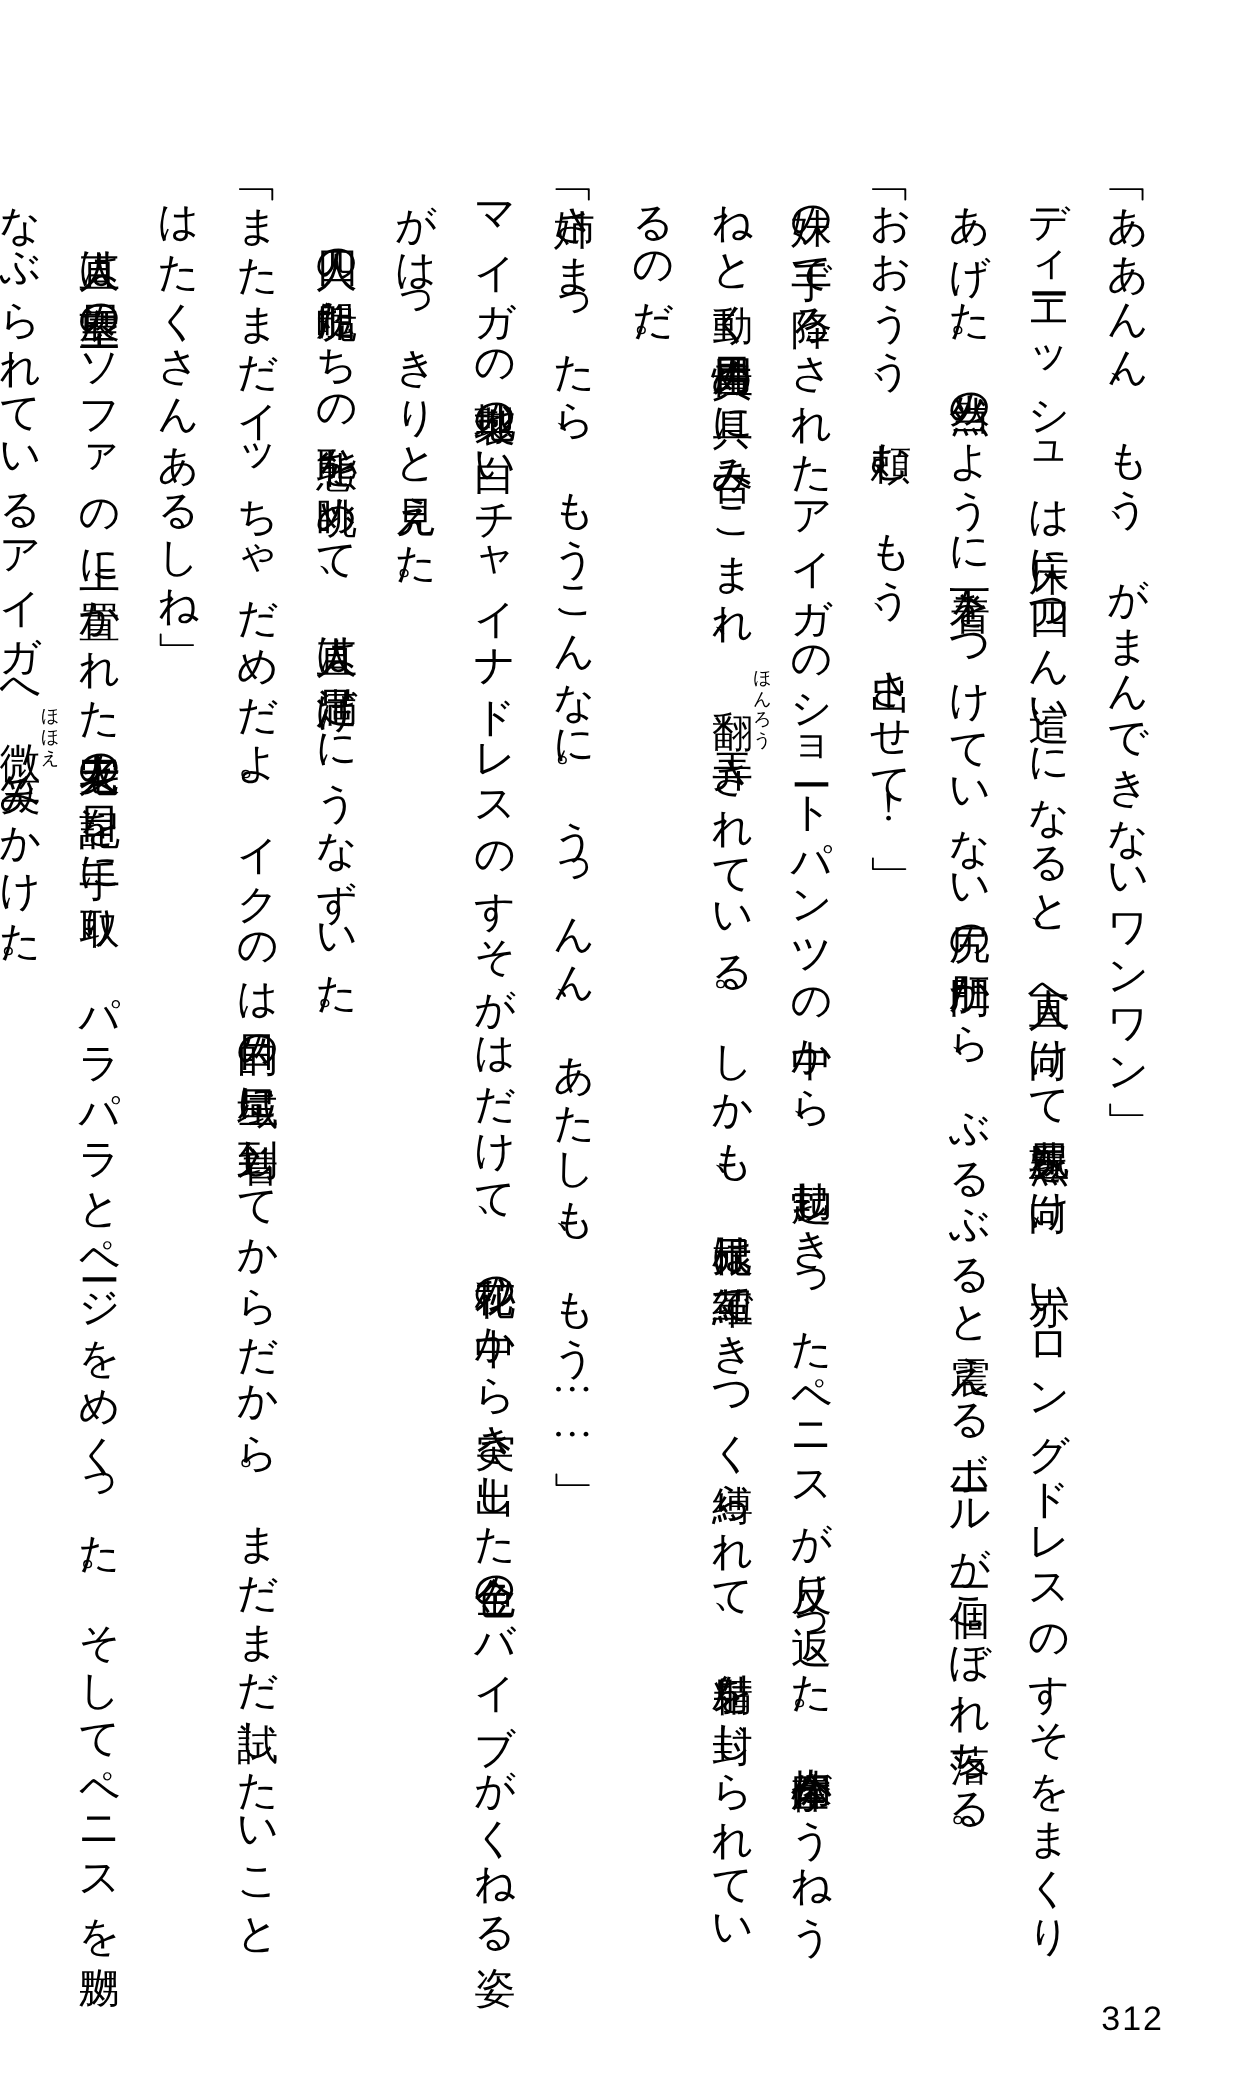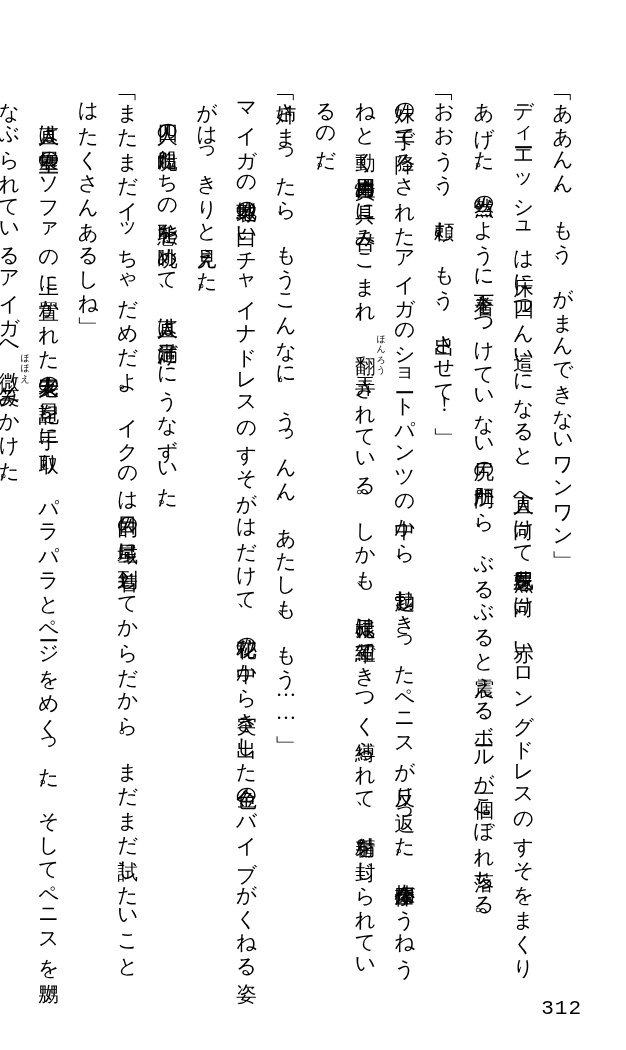--- a/index.html
+++ b/index.html
@@ -53,22 +53,22 @@
   }
   rt {
     font-size: 9px;
     letter-spacing: 0;
     line-height: 1;
   }
   #page-number {
     position: absolute;
     right: 44px;
     bottom: 30px;
-    font-size: 21px;
-    font-family: Liberation Mono, monospace;
+    font-size: 17px;
+    font-family: Liberation Sans, sans-serif;
     letter-spacing: 1px;
     color: #000;
   }
 </style>
 </head>
 <body>
 
 <div id="page">
 
   <div id="text-body">

